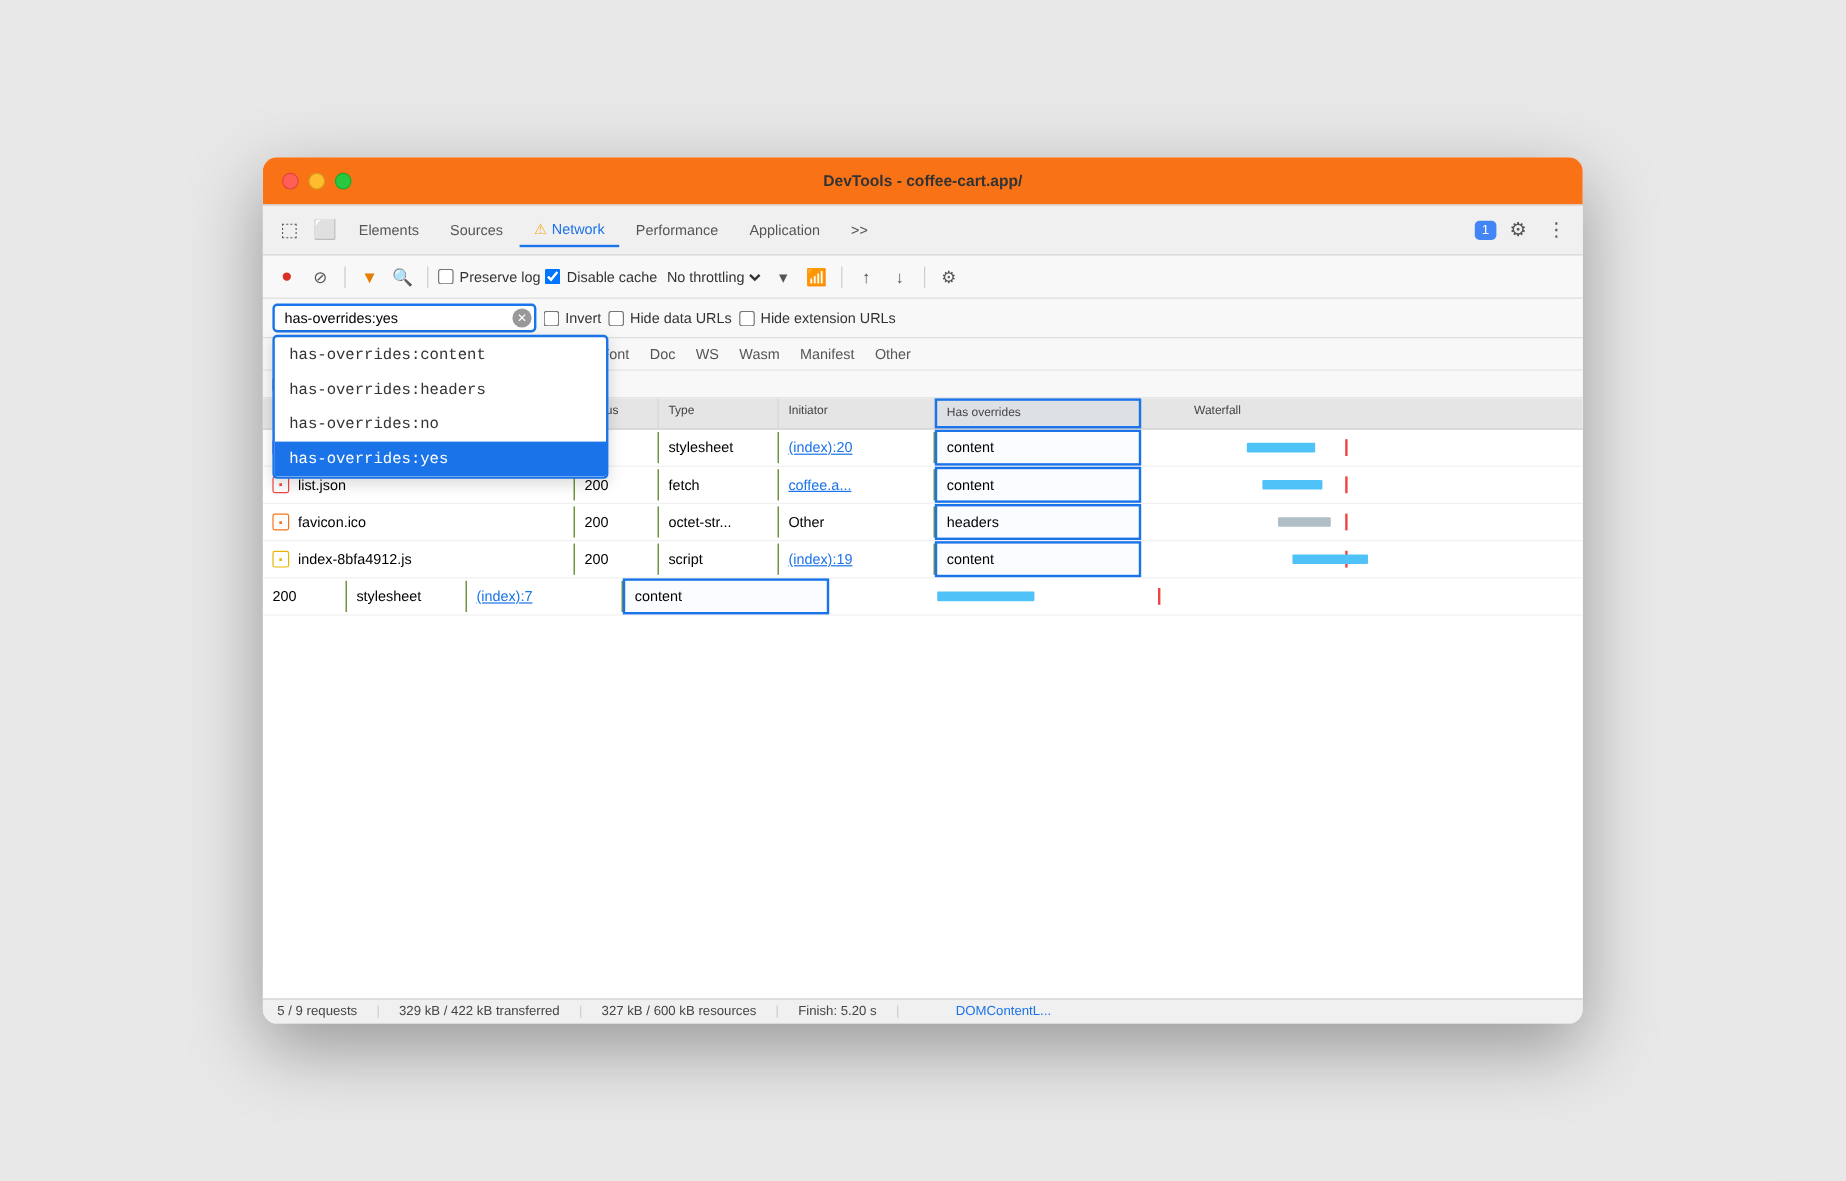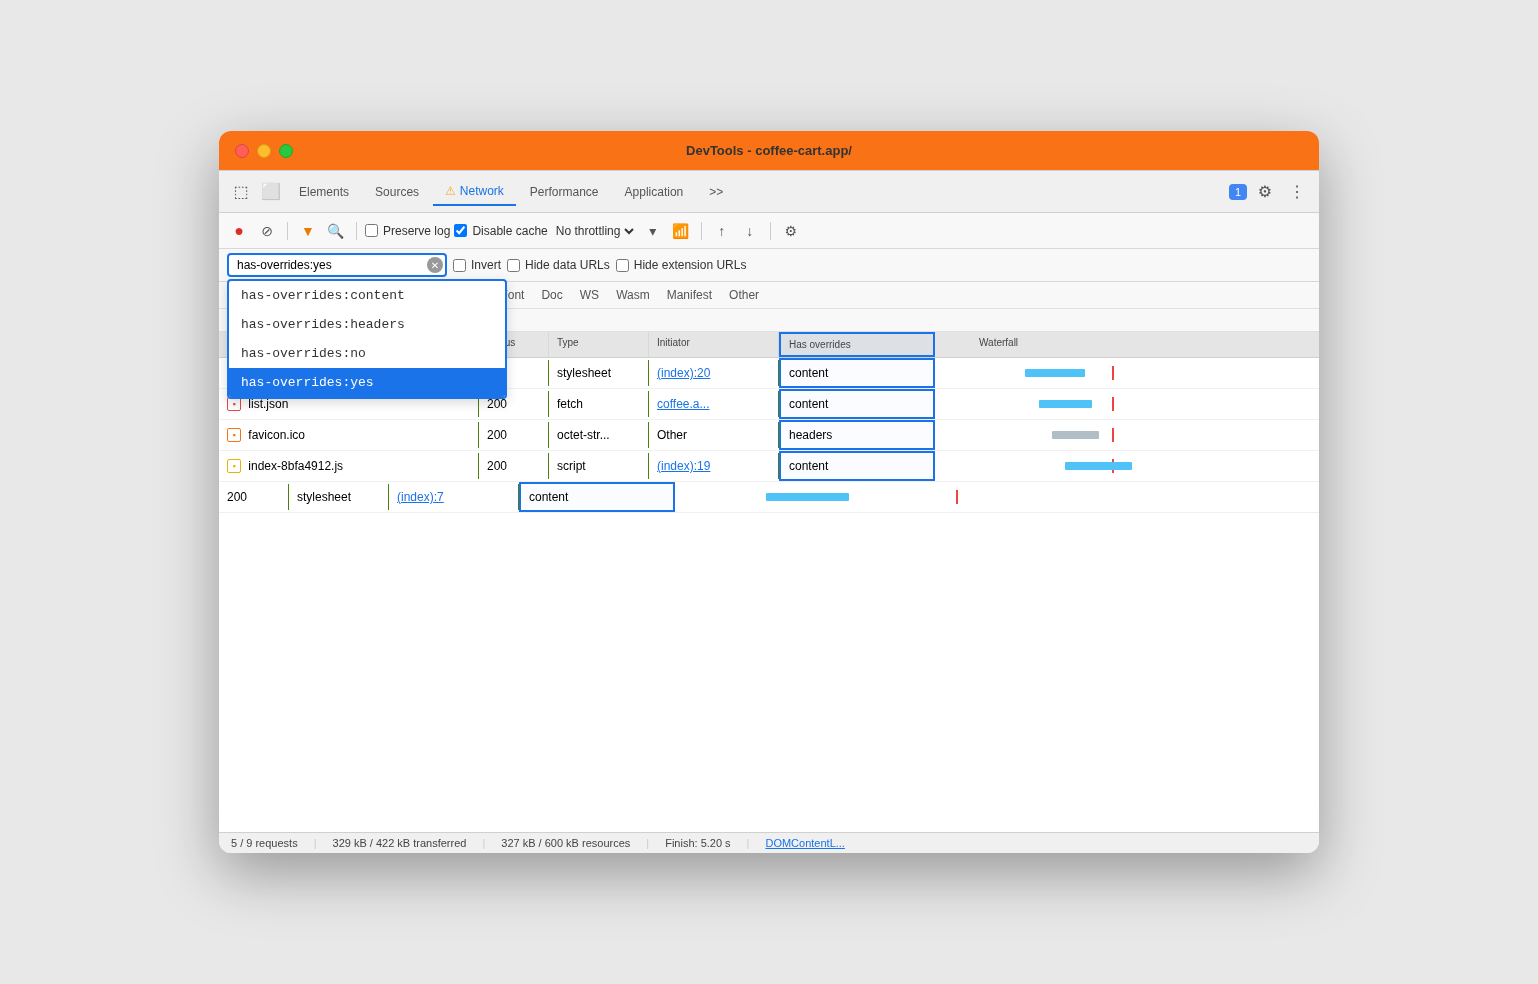--- a/index.html
+++ b/index.html
@@ -254,21 +254,21 @@
       padding: 5px 8px;
       border-right: 1px solid #d8d8d8;
       cursor: pointer;
     }
     .th:last-child { border-right: none; }
     .col-name { width: 260px; flex-shrink: 0; }
     .col-status { width: 70px; flex-shrink: 0; }
     .col-type { width: 100px; flex-shrink: 0; }
     .col-initiator { width: 130px; flex-shrink: 0; }
     .col-overrides {
-      width: 156px;
+      width: 172px;
       flex-shrink: 0;
       border: 2.5px solid #1a73e8;
       background: rgba(26,115,232,0.04);
     }
     .col-waterfall { flex: 1; margin-left: 36px; }
     .table-body { flex: 1; overflow-y: auto; }
     .table-row {
       display: flex;
       border-bottom: 1px solid #f0f0f0;
       font-size: 12px;
@@ -337,21 +337,21 @@
       background: #f0f0f0;
       border-top: 1px solid #d0d0d0;
       padding: 4px 12px;
       display: flex;
       align-items: center;
       font-size: 11px;
       color: #444;
       gap: 16px;
     }
     .status-sep { color: #ccc; }
-    .dom-link { color: #1a73e8; text-decoration: underline; cursor: pointer; }
+    .dom-link { color: #1a73e8; cursor: pointer; margin-left: 31px; }
     .overrides-col-header {
       border-top: 2.5px solid #1a73e8;
       border-left: 2.5px solid #1a73e8;
       border-right: 2.5px solid #1a73e8;
       background: rgba(26,115,232,0.04);
     }
   </style>
 </head>
 <body>
 

